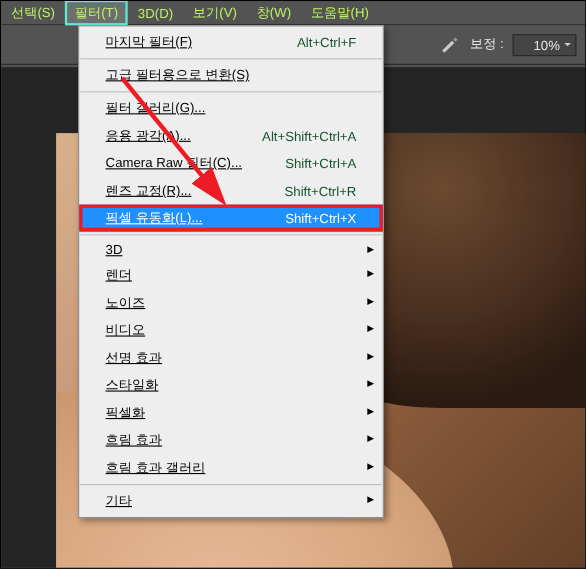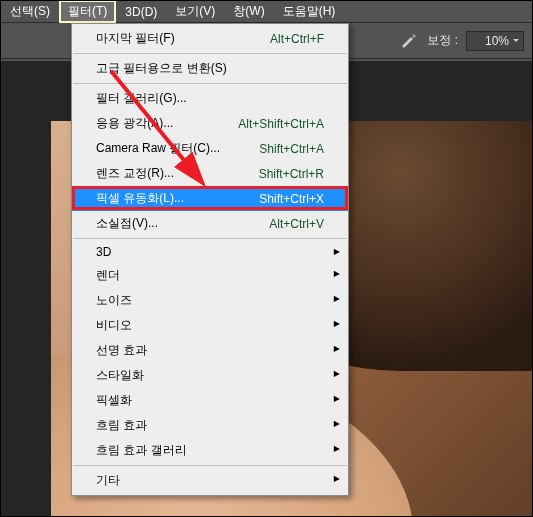--- a/index.html
+++ b/index.html
@@ -11,30 +11,30 @@
       position: relative;
       border: 1px solid #000;
     }
     .menubar {
       background: #535353;
       display: flex;
       height: 22px;
       align-items: center;
       padding-left: 0;
       font-size: 12px;
-      color: #ffffff;
+      color: #bef264;
       border-bottom: 1px solid #2a2a2a;
     }
     .menubar .mitem {
       padding: 3px 9px;
       cursor: default;
     }
     .menubar .mitem.active {
       background: #6e6e6e;
-      border: 2px solid #fef9c3;
+      border: 2px solid #5eead4;
       padding: 1px 7px;
     }
     .toolbar {
       background: #535353;
       height: 36px;
       display: flex;
       align-items: center;
       justify-content: flex-end;
       padding-right: 8px;
       color: #e6e6e6;
@@ -97,21 +97,21 @@
       z-index: 10;
     }
     .dropdown .row {
       display: flex;
       justify-content: space-between;
       align-items: center;
       padding: 4px 24px 4px 24px;
       white-space: nowrap;
       position: relative;
     }
-    .dropdown .row .label { flex: 1; }
+    .dropdown .row .label { flex: 1; text-decoration: underline; }
     .dropdown .row .shortcut { color: #14532d; padding-left: 20px; }
     .dropdown .row.highlight {
       background: #1e90ff;
       color: #fff;
     }
     .dropdown .row.highlight .shortcut { color: #fff; text-align: center; }
     .dropdown .row.has-sub::after {
       content: "▶";
       font-size: 8px;
       position: absolute;
@@ -193,24 +193,20 @@
     <span class="shortcut">Shift+Ctrl+A</span>
   </div>
   <div class="row">
     <span class="label">렌즈 교정(R)...</span>
     <span class="shortcut">Shift+Ctrl+R</span>
   </div>
   <div class="row highlight">
     <span class="label">픽셀 유동화(L)...</span>
     <span class="shortcut">Shift+Ctrl+X</span>
   </div>
-  <div class="row">
-    <span class="label">소실점(V)...</span>
-    <span class="shortcut">Alt+Ctrl+V</span>
-  </div>
   <hr>
   <div class="row has-sub">
     <span class="label">3D</span>
   </div>
   <div class="row has-sub">
     <span class="label">렌더</span>
   </div>
   <div class="row has-sub">
     <span class="label">노이즈</span>
   </div>

